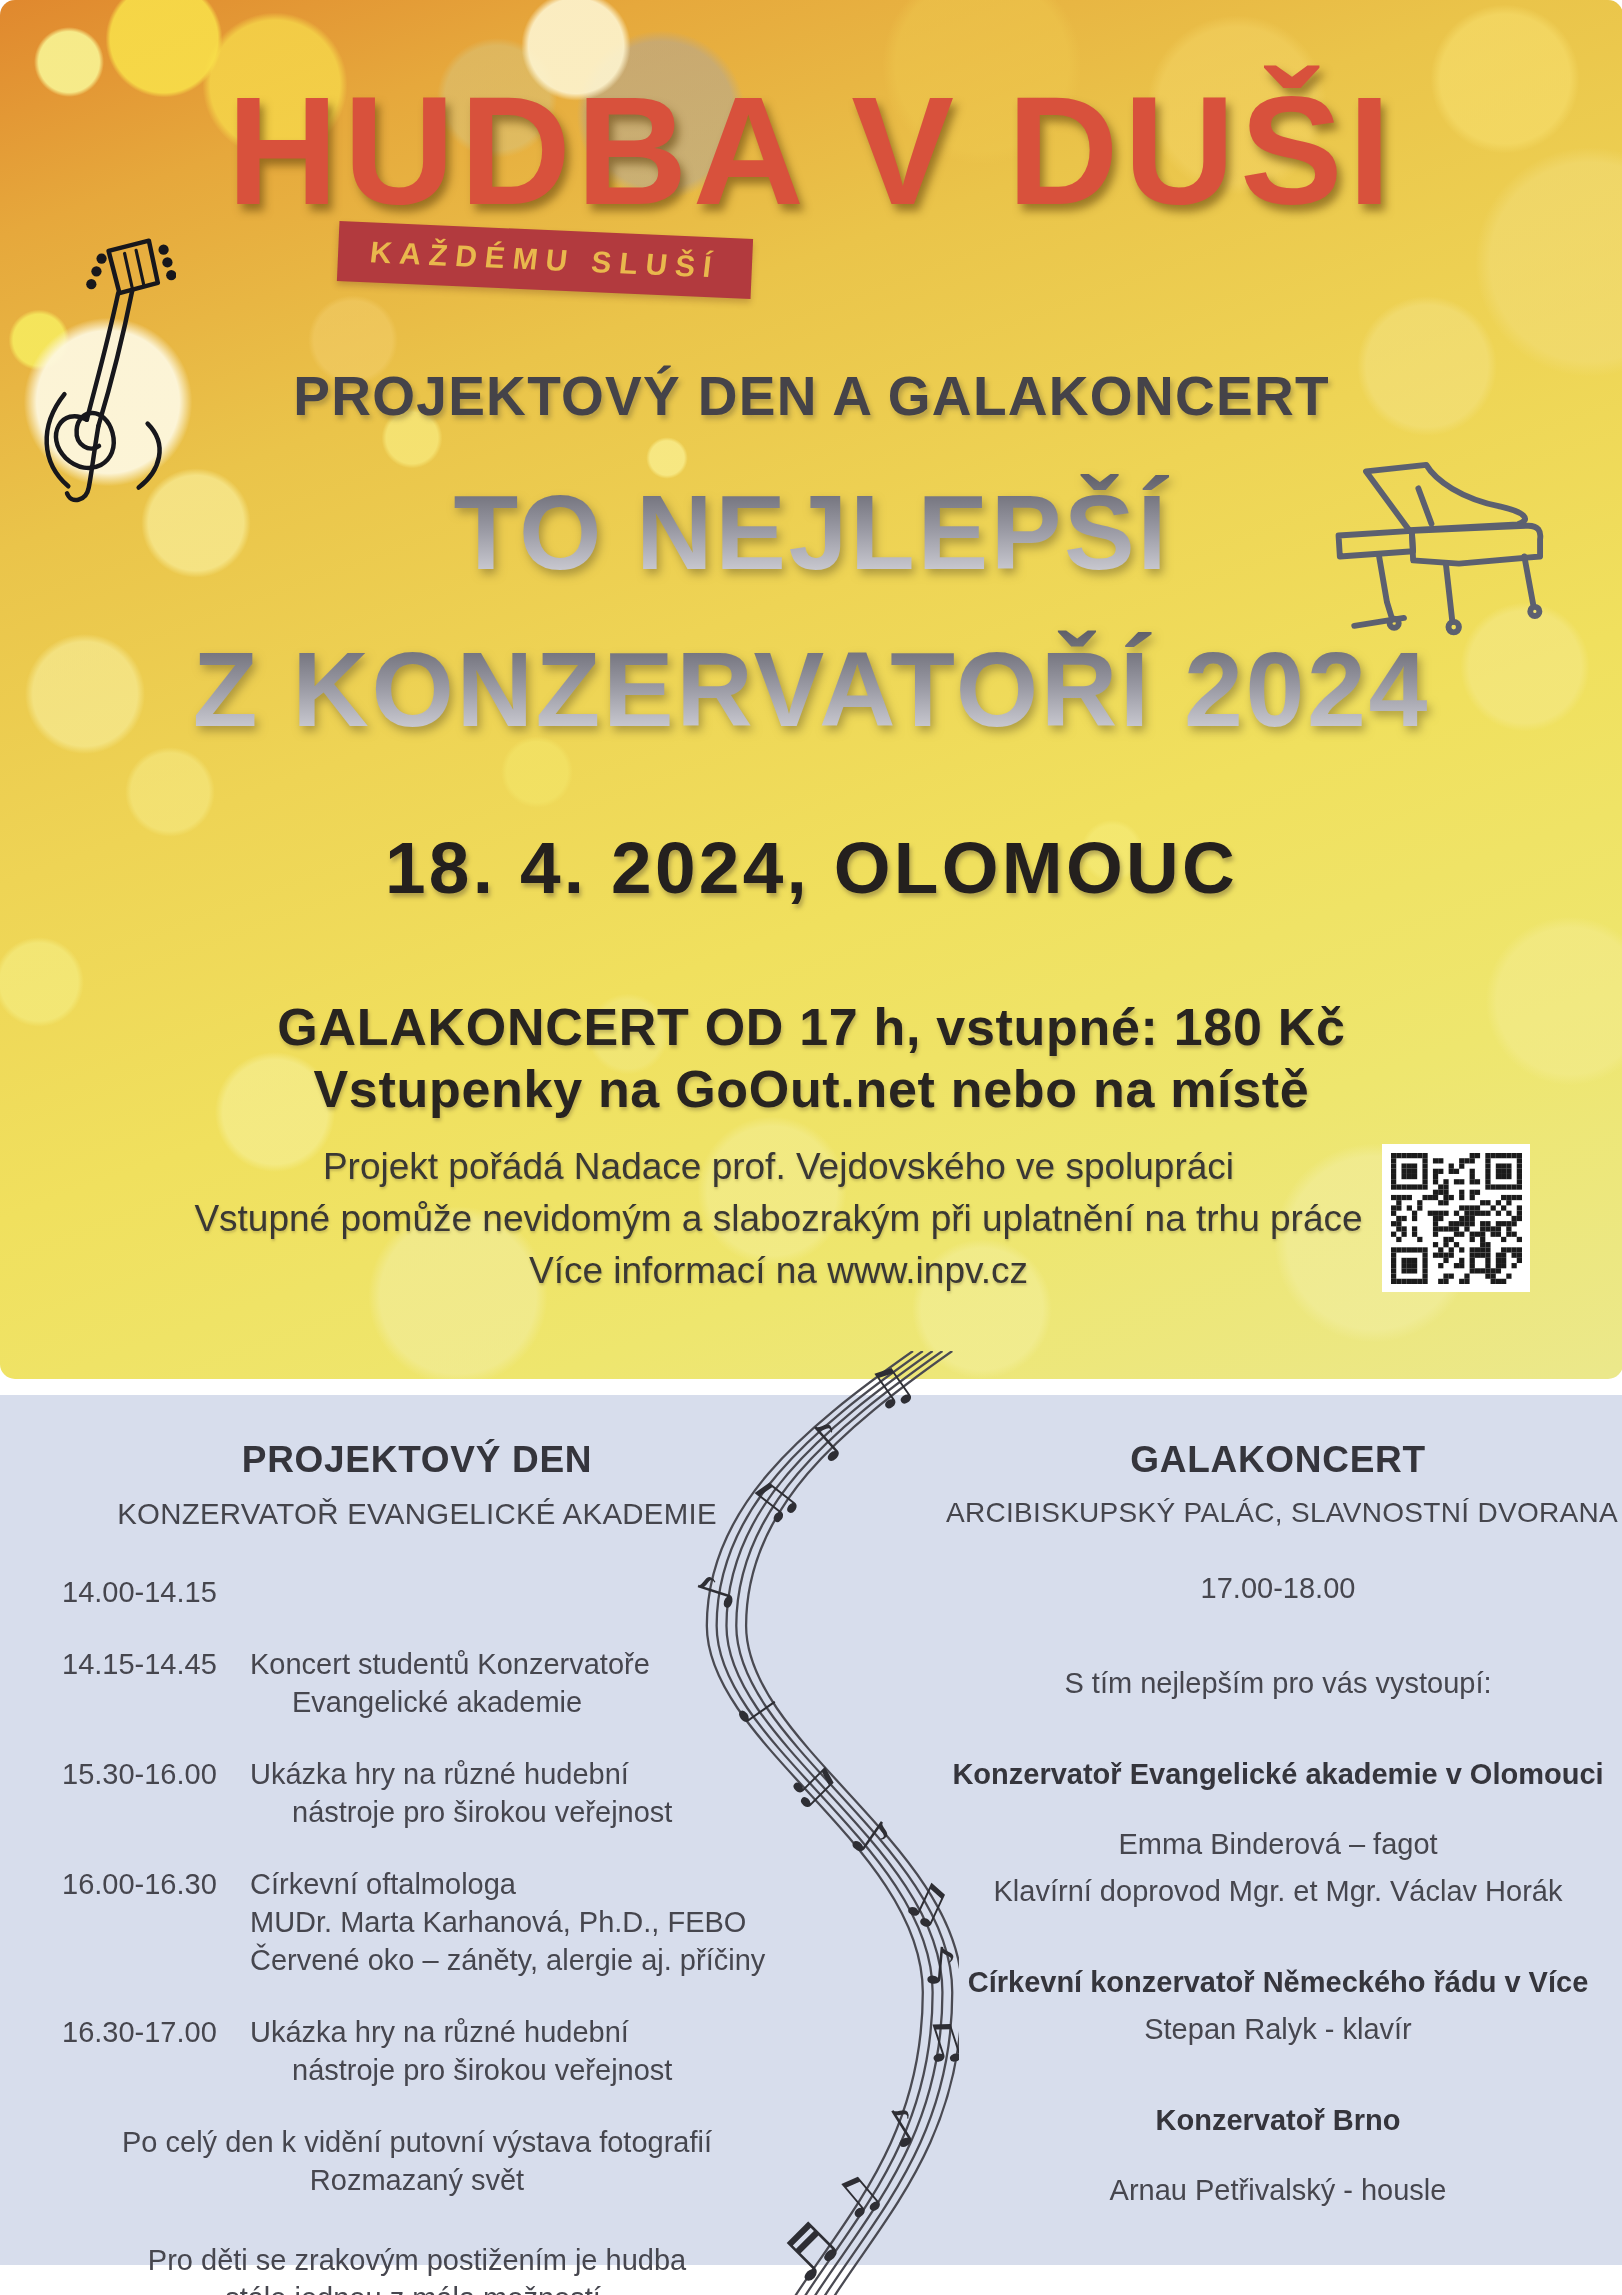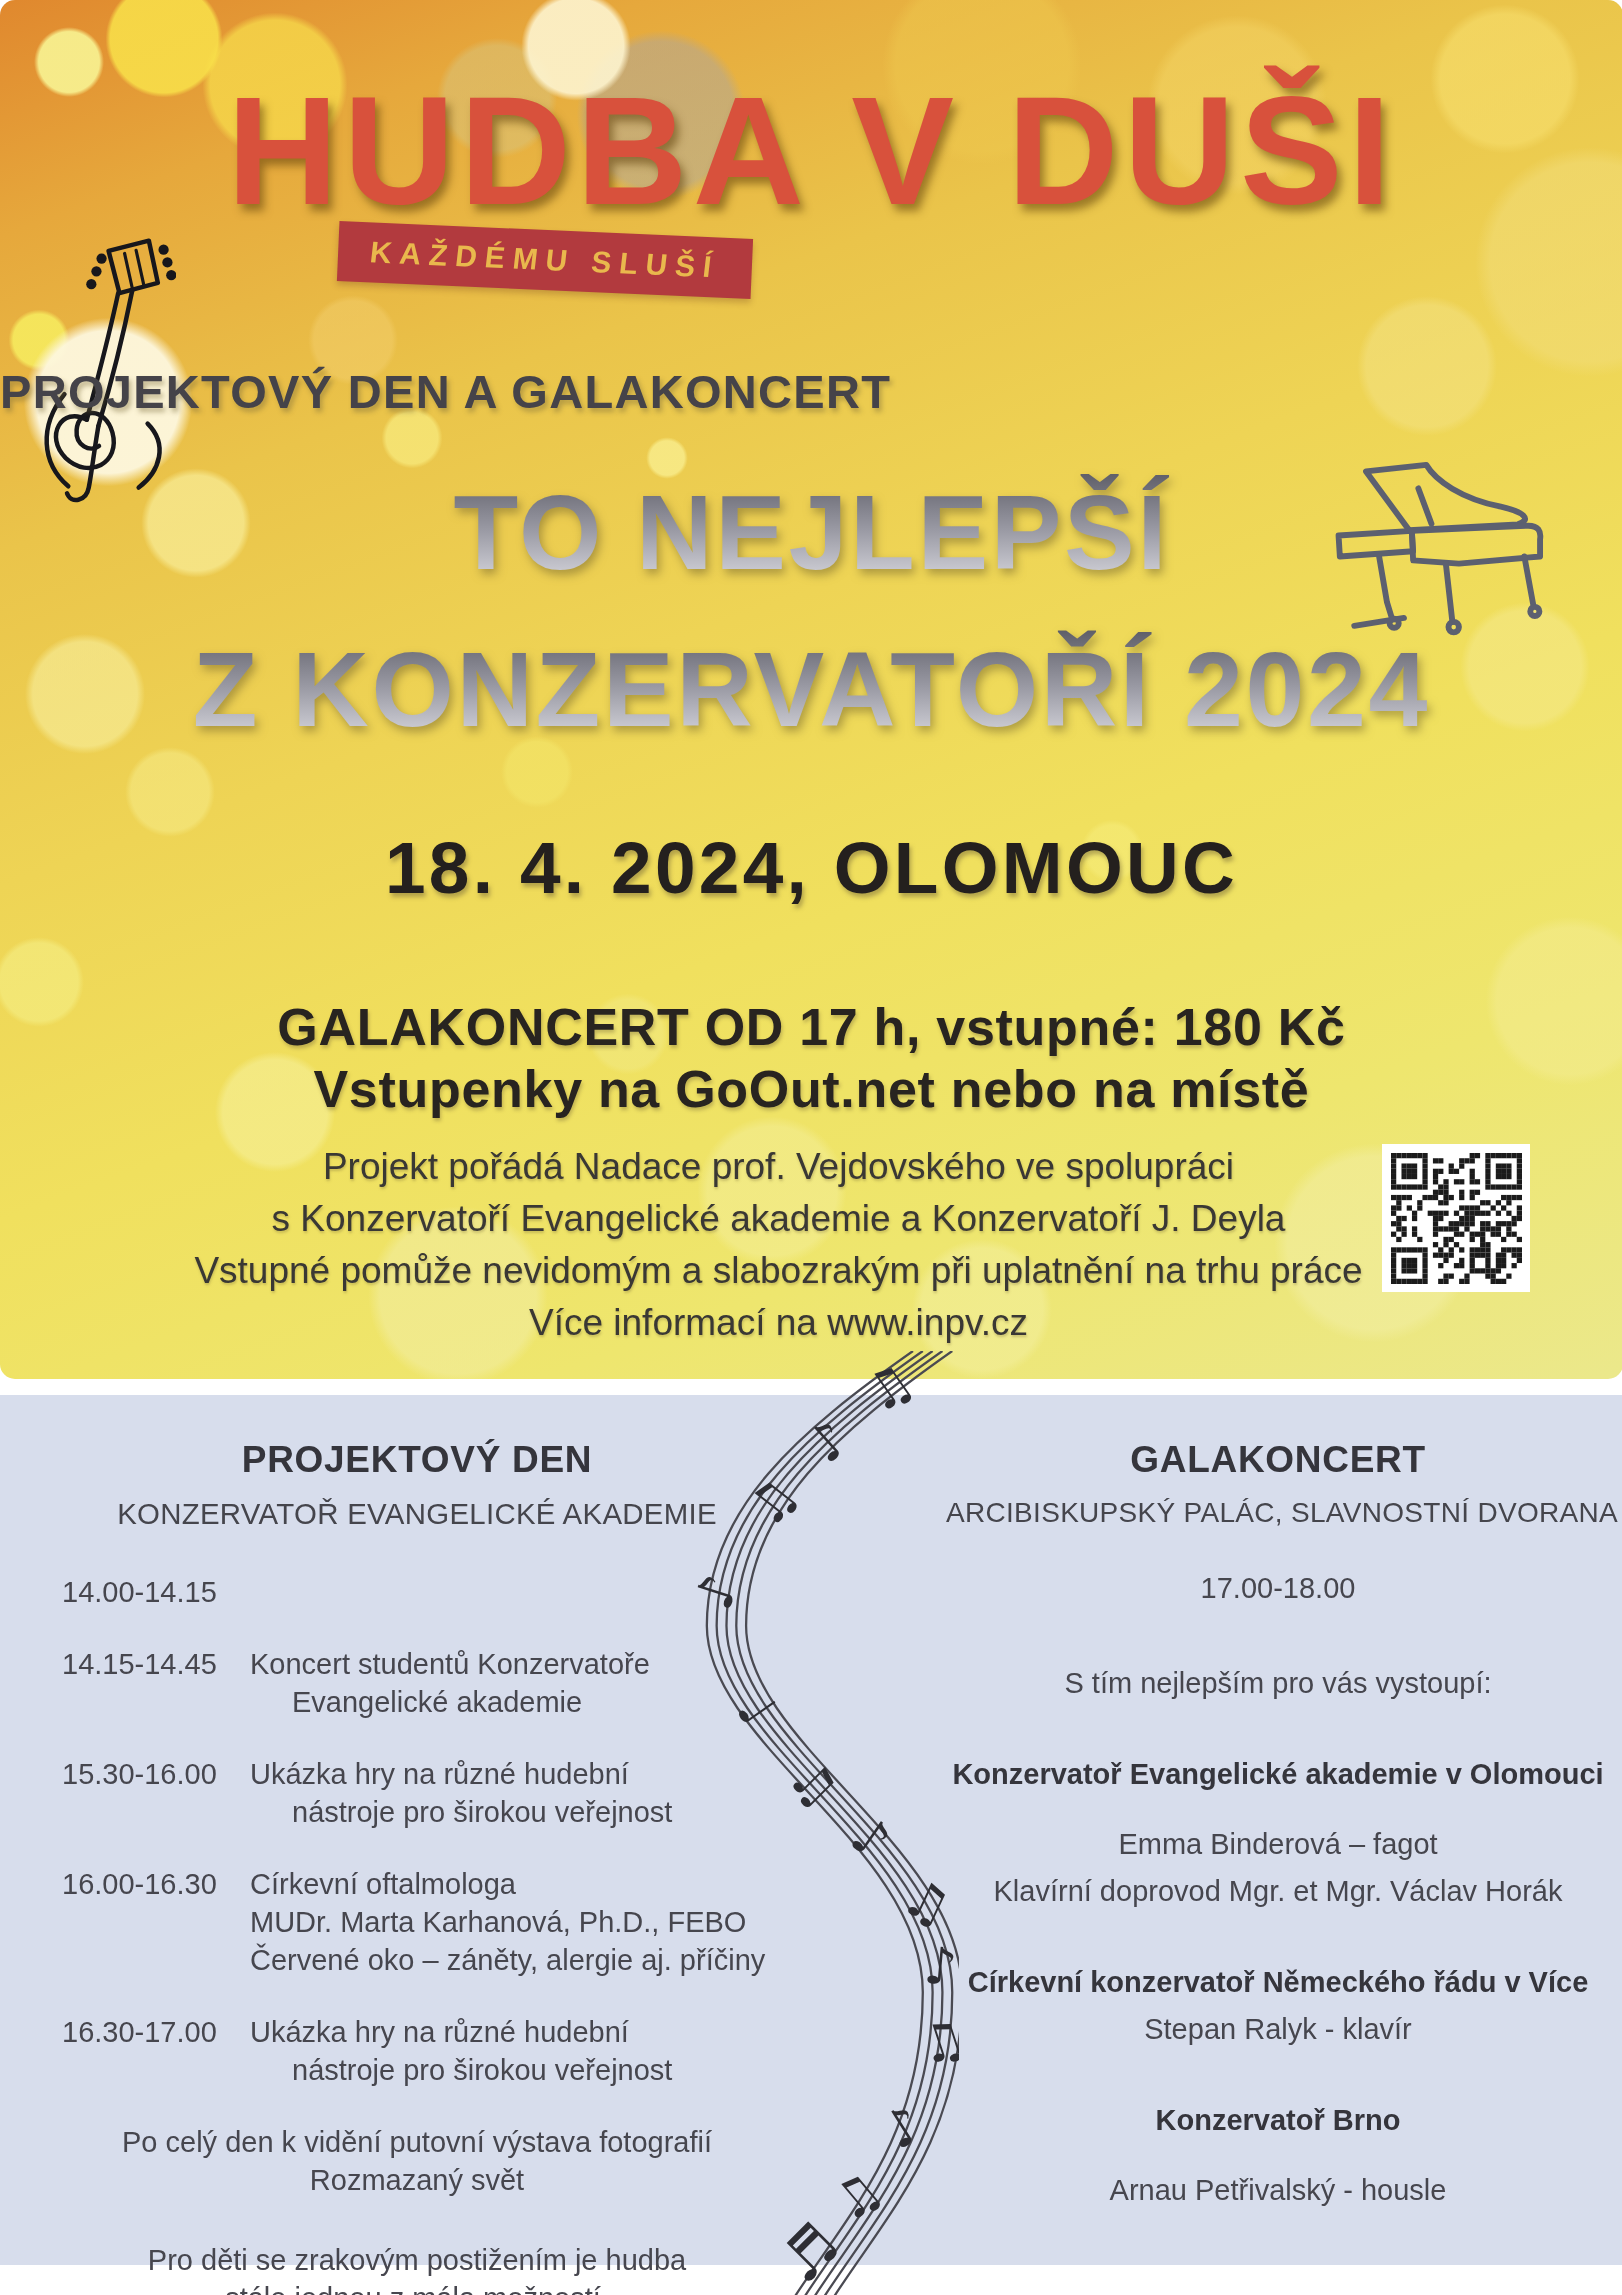--- a/index.html
+++ b/index.html
@@ -54,22 +54,22 @@
     position:absolute;left:338px;top:230px;width:414px;height:60px;
     background:#b23a3e;transform:rotate(2.5deg);
     display:flex;align-items:center;justify-content:center;
     box-shadow:0 3.9px 6.5px rgba(90,40,20,.25);
   }
   .banner span{
     font-size:30px;letter-spacing:7.9px;color:#e9b84d;font-weight:700;
     transform:skewX(-4deg);white-space:nowrap;
   }
   .hero-subtitle{
-    position:absolute;top:364px;left:0;width:100%;text-align:left;
-    font-size:47px;font-weight:700;letter-spacing:1.3px;color:#454349;
+    position:absolute;top:364px;left:0;width:100%;text-align:center;
+    font-size:55px;font-weight:700;letter-spacing:1.3px;color:#454349;
     text-shadow:2.6px 3.9px 5.2px rgba(120,105,55,.45);white-space:nowrap;
   }
   .silver{
     position:absolute;left:0;width:100%;text-align:center;
     font-size:106px;font-weight:700;letter-spacing:2.6px;white-space:nowrap;
     background:linear-gradient(180deg,#5d5d67 0%,#9a9aa4 48%,#e2e2e8 100%);
     -webkit-background-clip:text;background-clip:text;color:transparent;
     filter:drop-shadow(3.9px 5.9px 4.6px rgba(105,92,40,.5));
   }
   .silver1{top:472px;}
@@ -184,21 +184,20 @@
   <div class="silver silver1">TO NEJLEPŠÍ</div>
   <div class="silver silver2">Z KONZERVATOŘÍ 2024</div>
 
   <div class="hero-date">18. 4. 2024, OLOMOUC</div>
 
   <div class="hero-info info2">GALAKONCERT OD 17 h, vstupné: 180 Kč</div>
   <div class="hero-info info3">Vstupenky na GoOut.net nebo na místě</div>
 
   <div class="about">
     <div>Projekt pořádá Nadace prof. Vejdovského ve spolupráci</div>
-    <div>s Konzervatoří Evangelické akademie a Konzervatoří J. Deyla</div>
     <div>Vstupné pomůže nevidomým a slabozrakým při uplatnění na trhu práce</div>
     <div>Více informací na www.inpv.cz</div>
   </div>
 
   <div class="qr">
     <svg id="qr-svg" viewBox="0 0 200 200">
         <rect x="0" y="0" width="8" height="8"></rect>
         <rect x="8" y="0" width="8" height="8"></rect>
         <rect x="16" y="0" width="8" height="8"></rect>
         <rect x="24" y="0" width="8" height="8"></rect>

